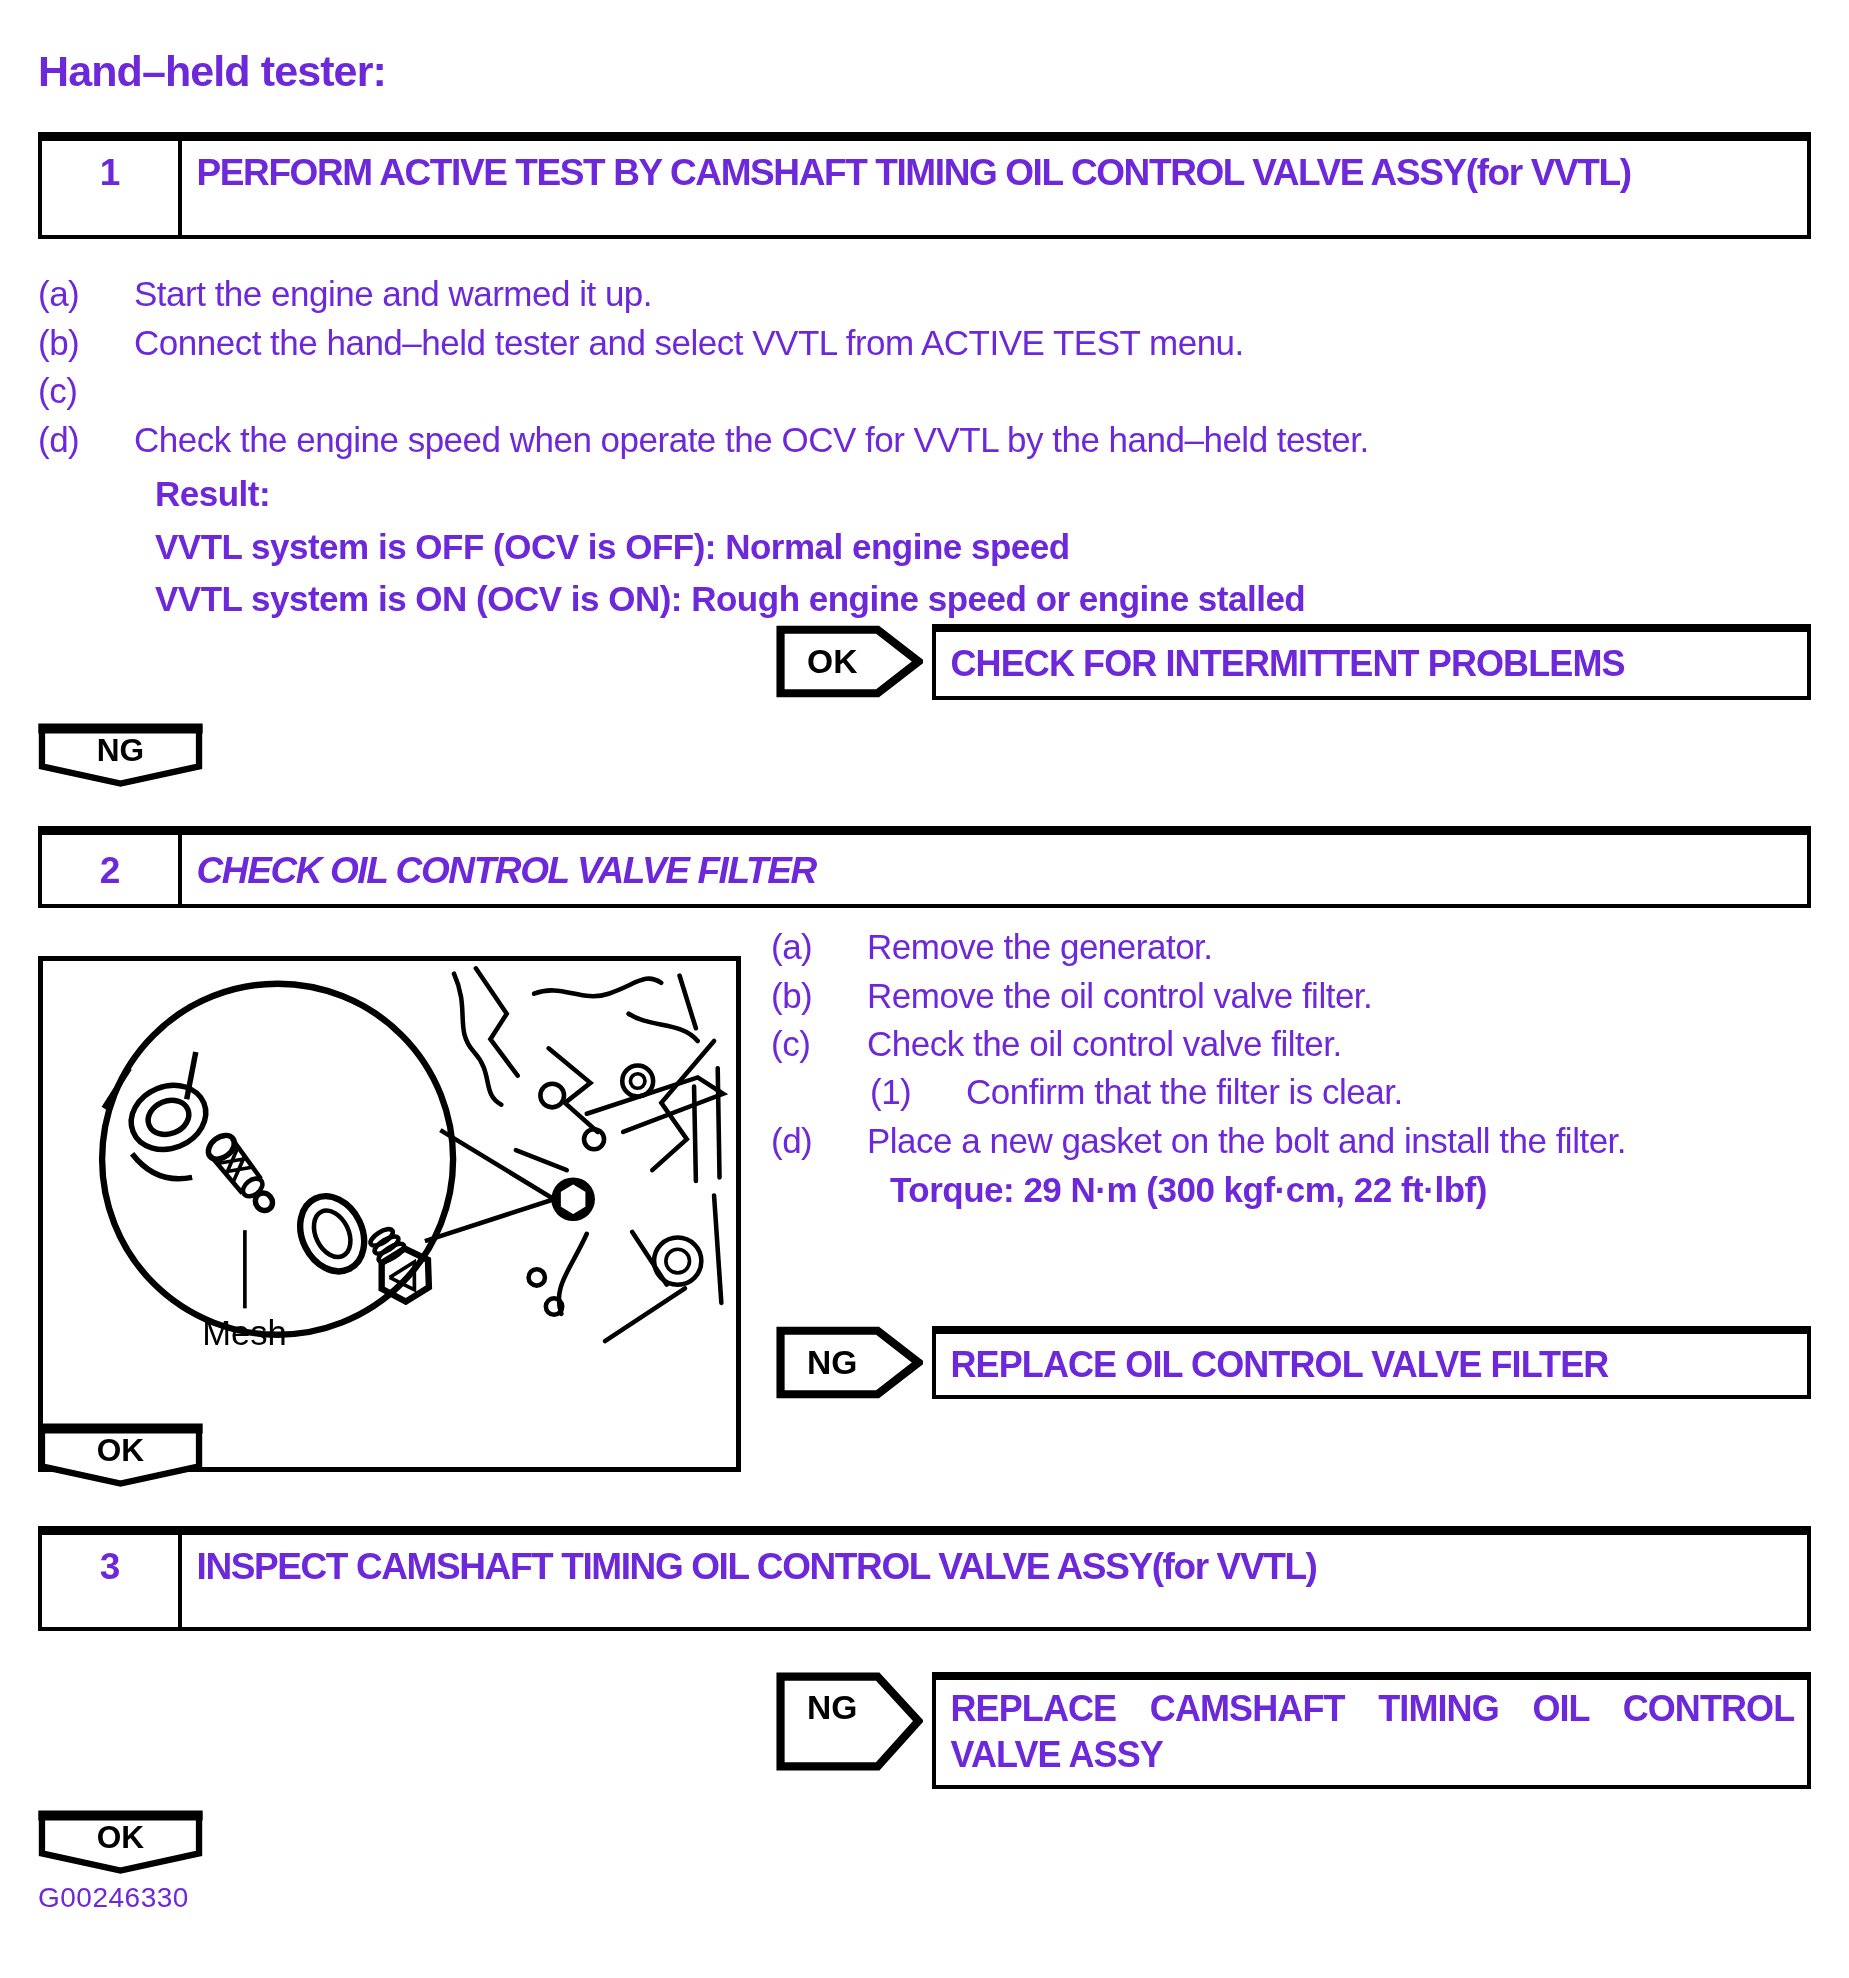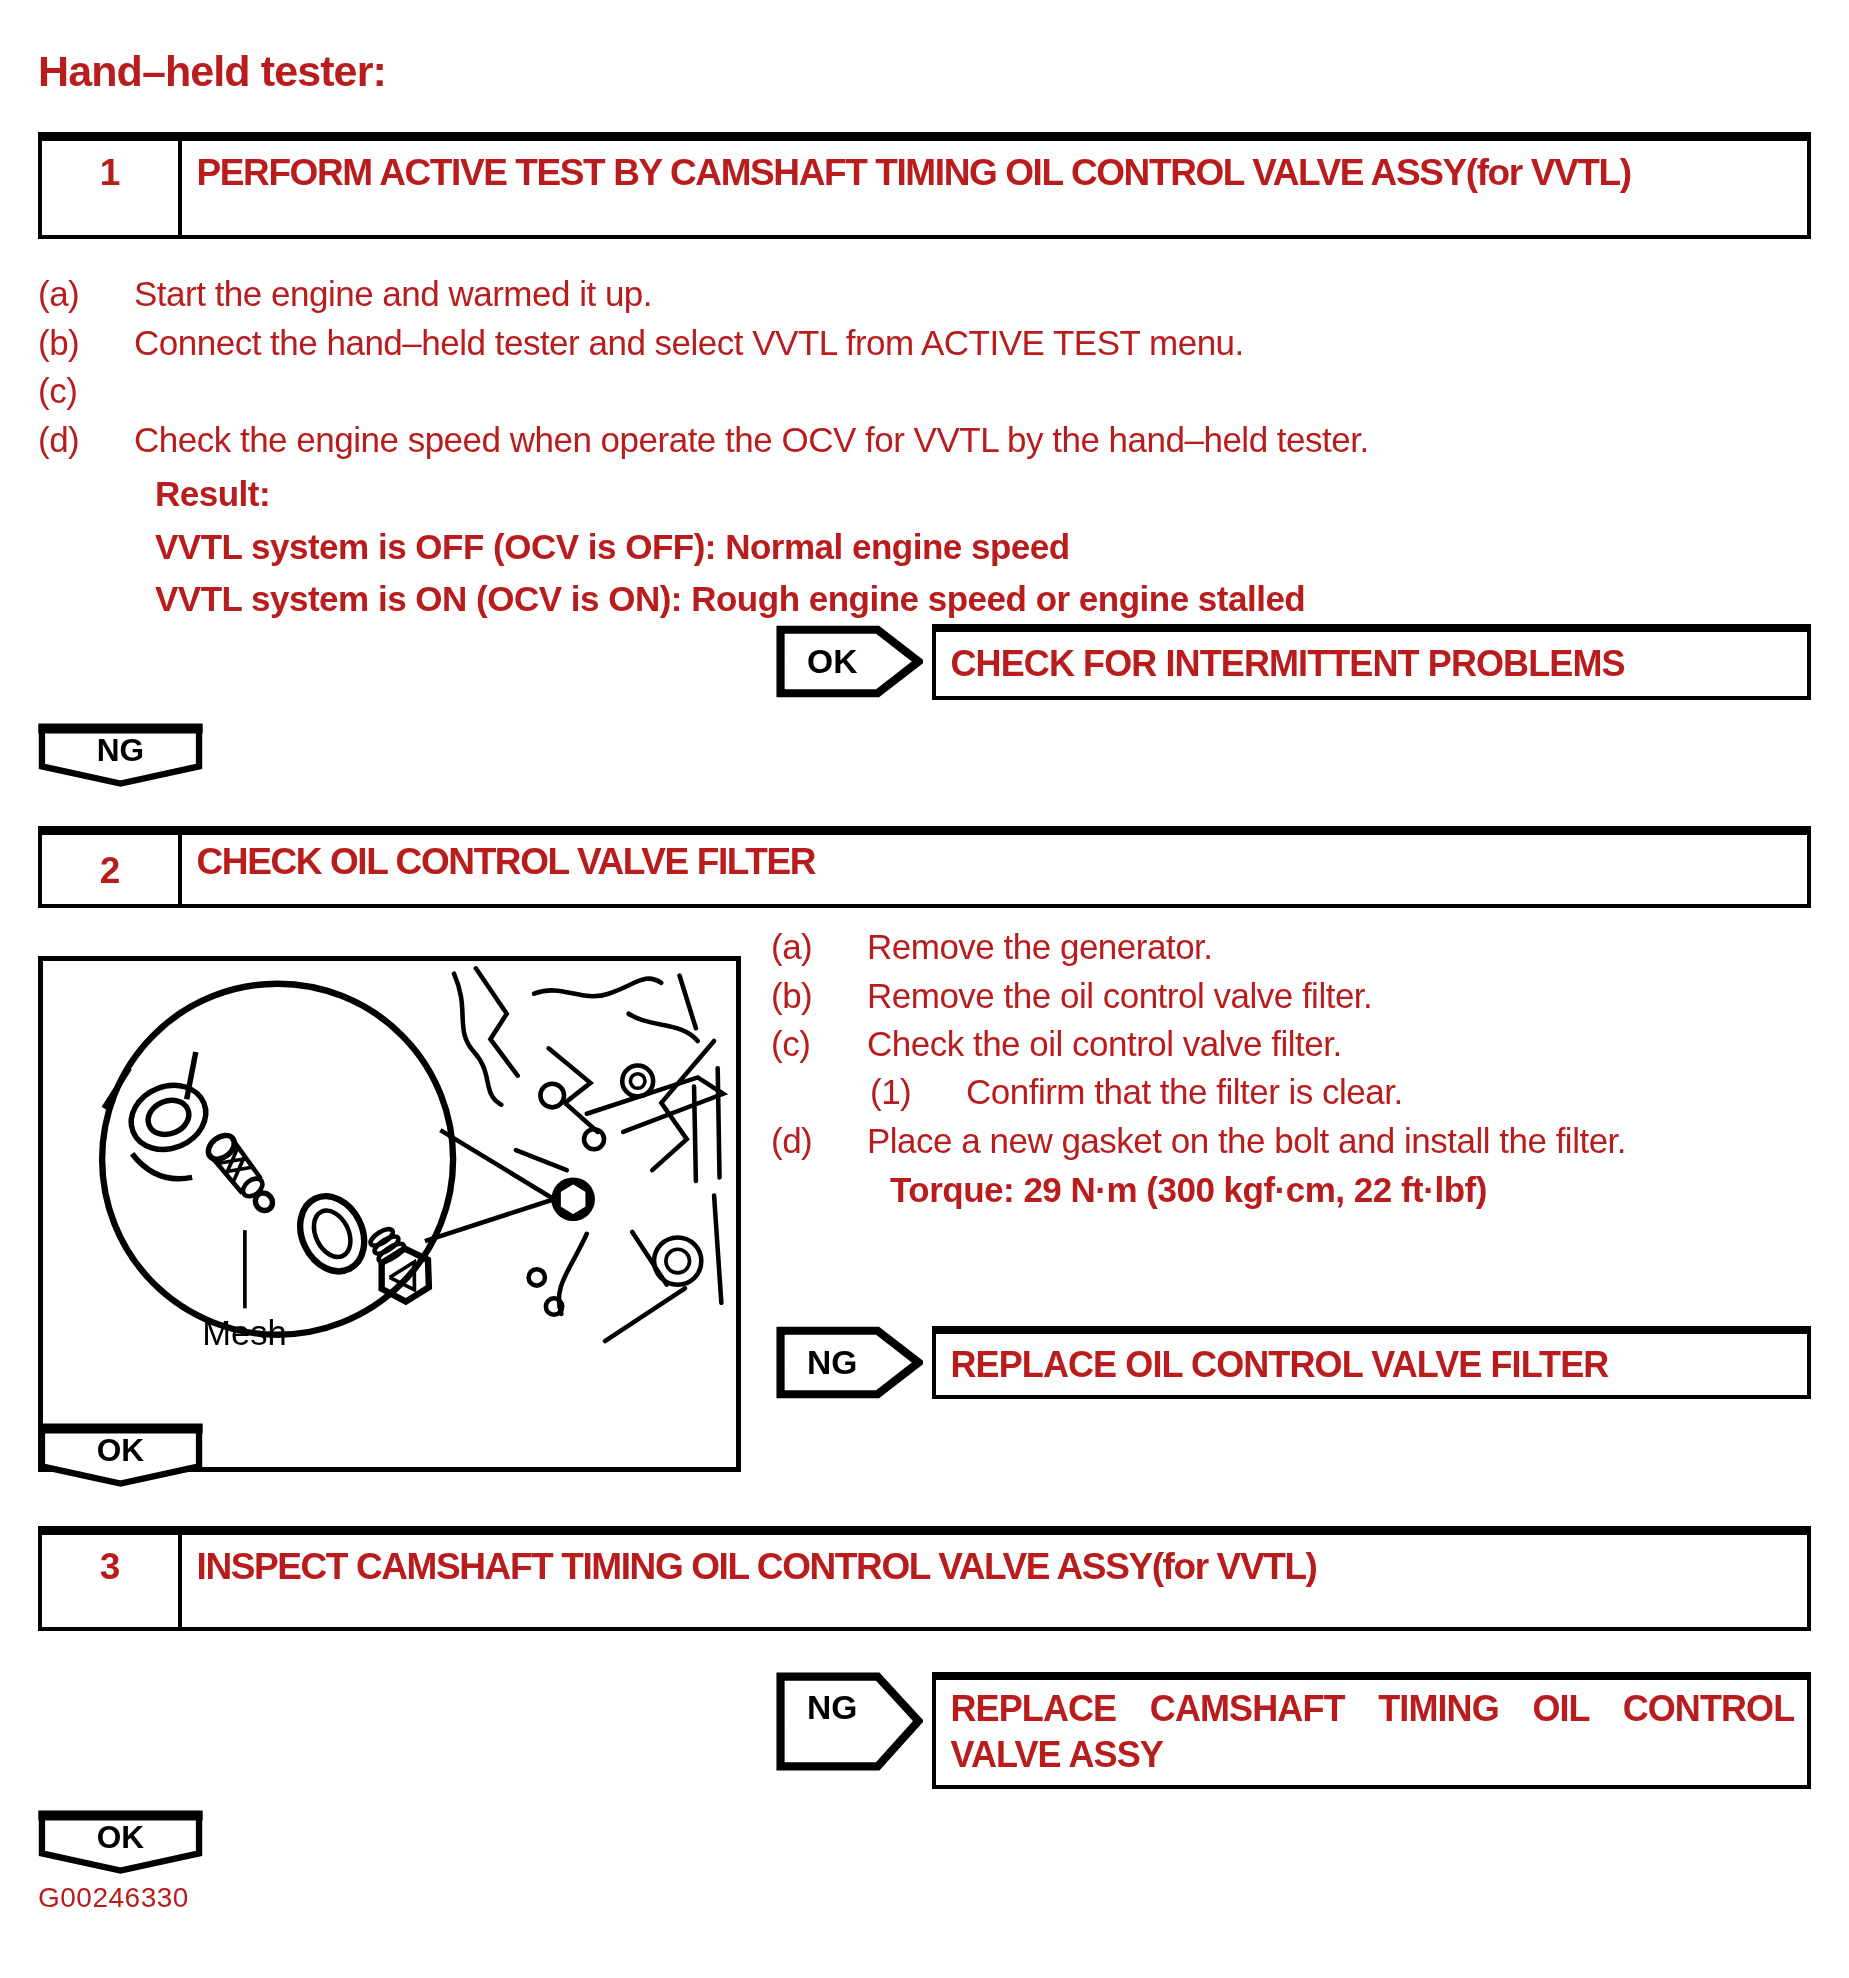--- a/index.html
+++ b/index.html
@@ -1,21 +1,21 @@
 <!DOCTYPE html>
 <html style="font-size:14.5px"><head>
 <meta charset="utf-8">
 <style>
   html,body{margin:0;padding:0;background:#fff;}
   #page{
     position:relative;
     width:1849px;height:1978px;
     background:#ffffff;
     font-family:"Liberation Sans", sans-serif;
-    color:#b91c1c;
+    color:#6d28d9;
     overflow:hidden;
   }
   .abs{position:absolute;}
   .bold{font-weight:bold;margin-left:20px;}
   
   .page-title{
     left:38px;top:47px;
     font-size:43px;font-weight:bold;letter-spacing:-0.9px;
   }
   
@@ -104,21 +104,21 @@
   <div class="abs" style="left:38px;top:723px;width:165px;height:65px;">
     <svg width="165" height="65" viewBox="0 0 182 72">
       <polygon points="4,6 178,6 178,48 91,67 4,48" fill="#fff" stroke="#000" stroke-width="7"></polygon>
       <line x1="0" y1="6" x2="182" y2="6" stroke="#000" stroke-width="11"></line>
       <text x="91" y="42" text-anchor="middle" font-size="35" font-weight="bold">NG</text>
     </svg>
   </div>
 
   <div class="abs step-box" style="top:826px;height:82px;">
     <div class="num-cell" style="padding-top:14.5px;">2</div>
-    <div class="head-text" style="padding-top:4px;">CHECK OIL CONTROL VALVE FILTER</div>
+    <div class="head-text" style="padding-top:13px;font-style:italic;">CHECK OIL CONTROL VALVE FILTER</div>
   </div>
 
   <div class="abs figure-frame">
     <svg width="692" height="401" viewBox="0 0 761 441">
 
       <circle cx="258" cy="218" r="193" fill="#fff" stroke="#000" stroke-width="7"></circle>
 
       <g stroke="#000" stroke-width="5" fill="none">
         <line x1="437" y1="186" x2="562" y2="262"></line>
         <line x1="420" y1="308" x2="562" y2="262"></line>

